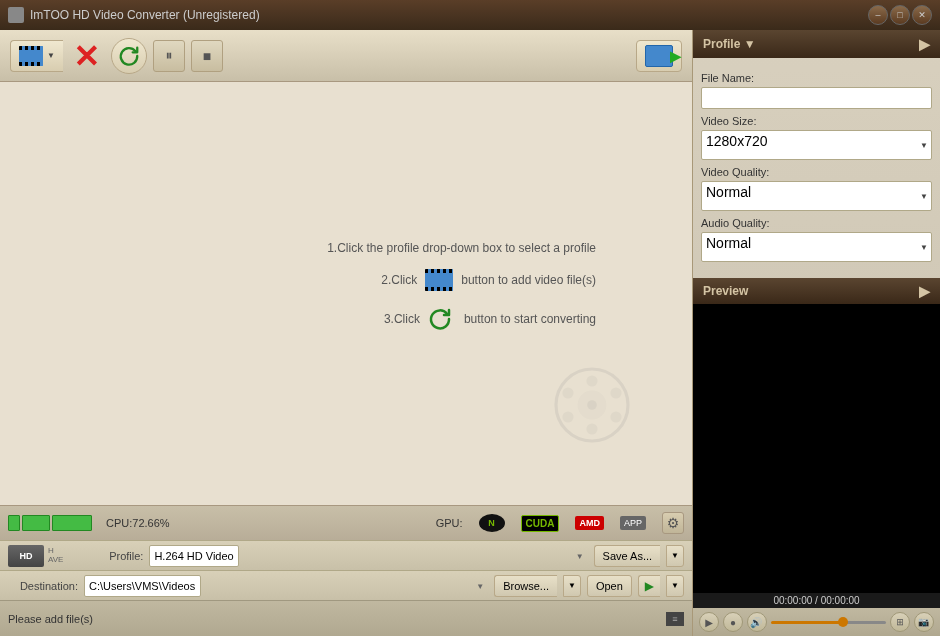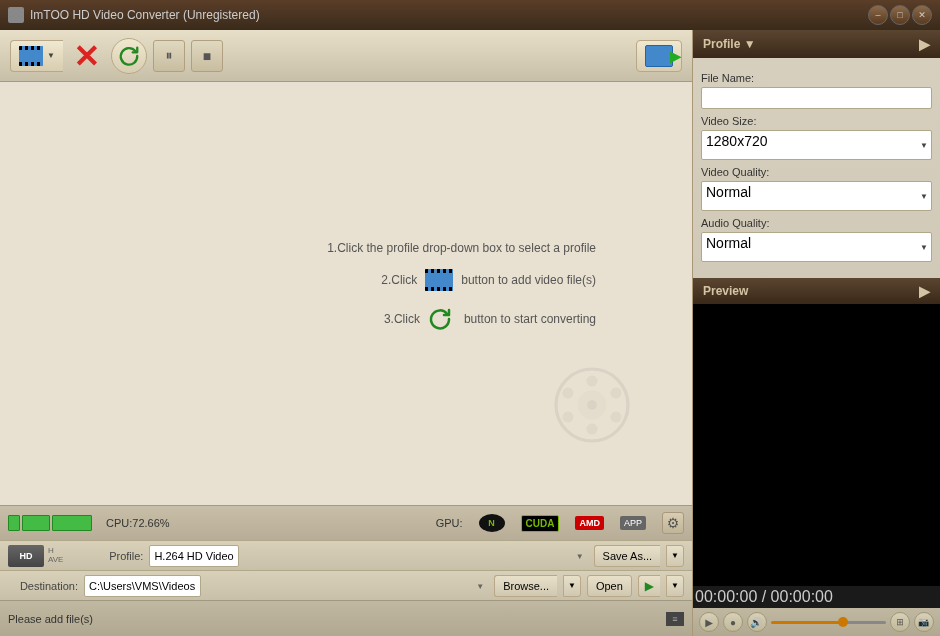--- a/index.html
+++ b/index.html
@@ -488,22 +488,22 @@
     #preview-video {
       background: #000;
       flex: 1;
       min-height: 140px;
       margin: 0;
     }
 
     #preview-time {
       background: #1a1a1a;
       color: #ccc;
-      font-size: 16px;
-      text-align: left;
+      font-size: 10px;
+      text-align: center;
       padding: 2px;
     }
 
     #preview-controls {
       background: linear-gradient(to bottom, #c0b8a0, #b0a890);
       padding: 4px 6px;
       display: flex;
       align-items: center;
       gap: 4px;
     }

